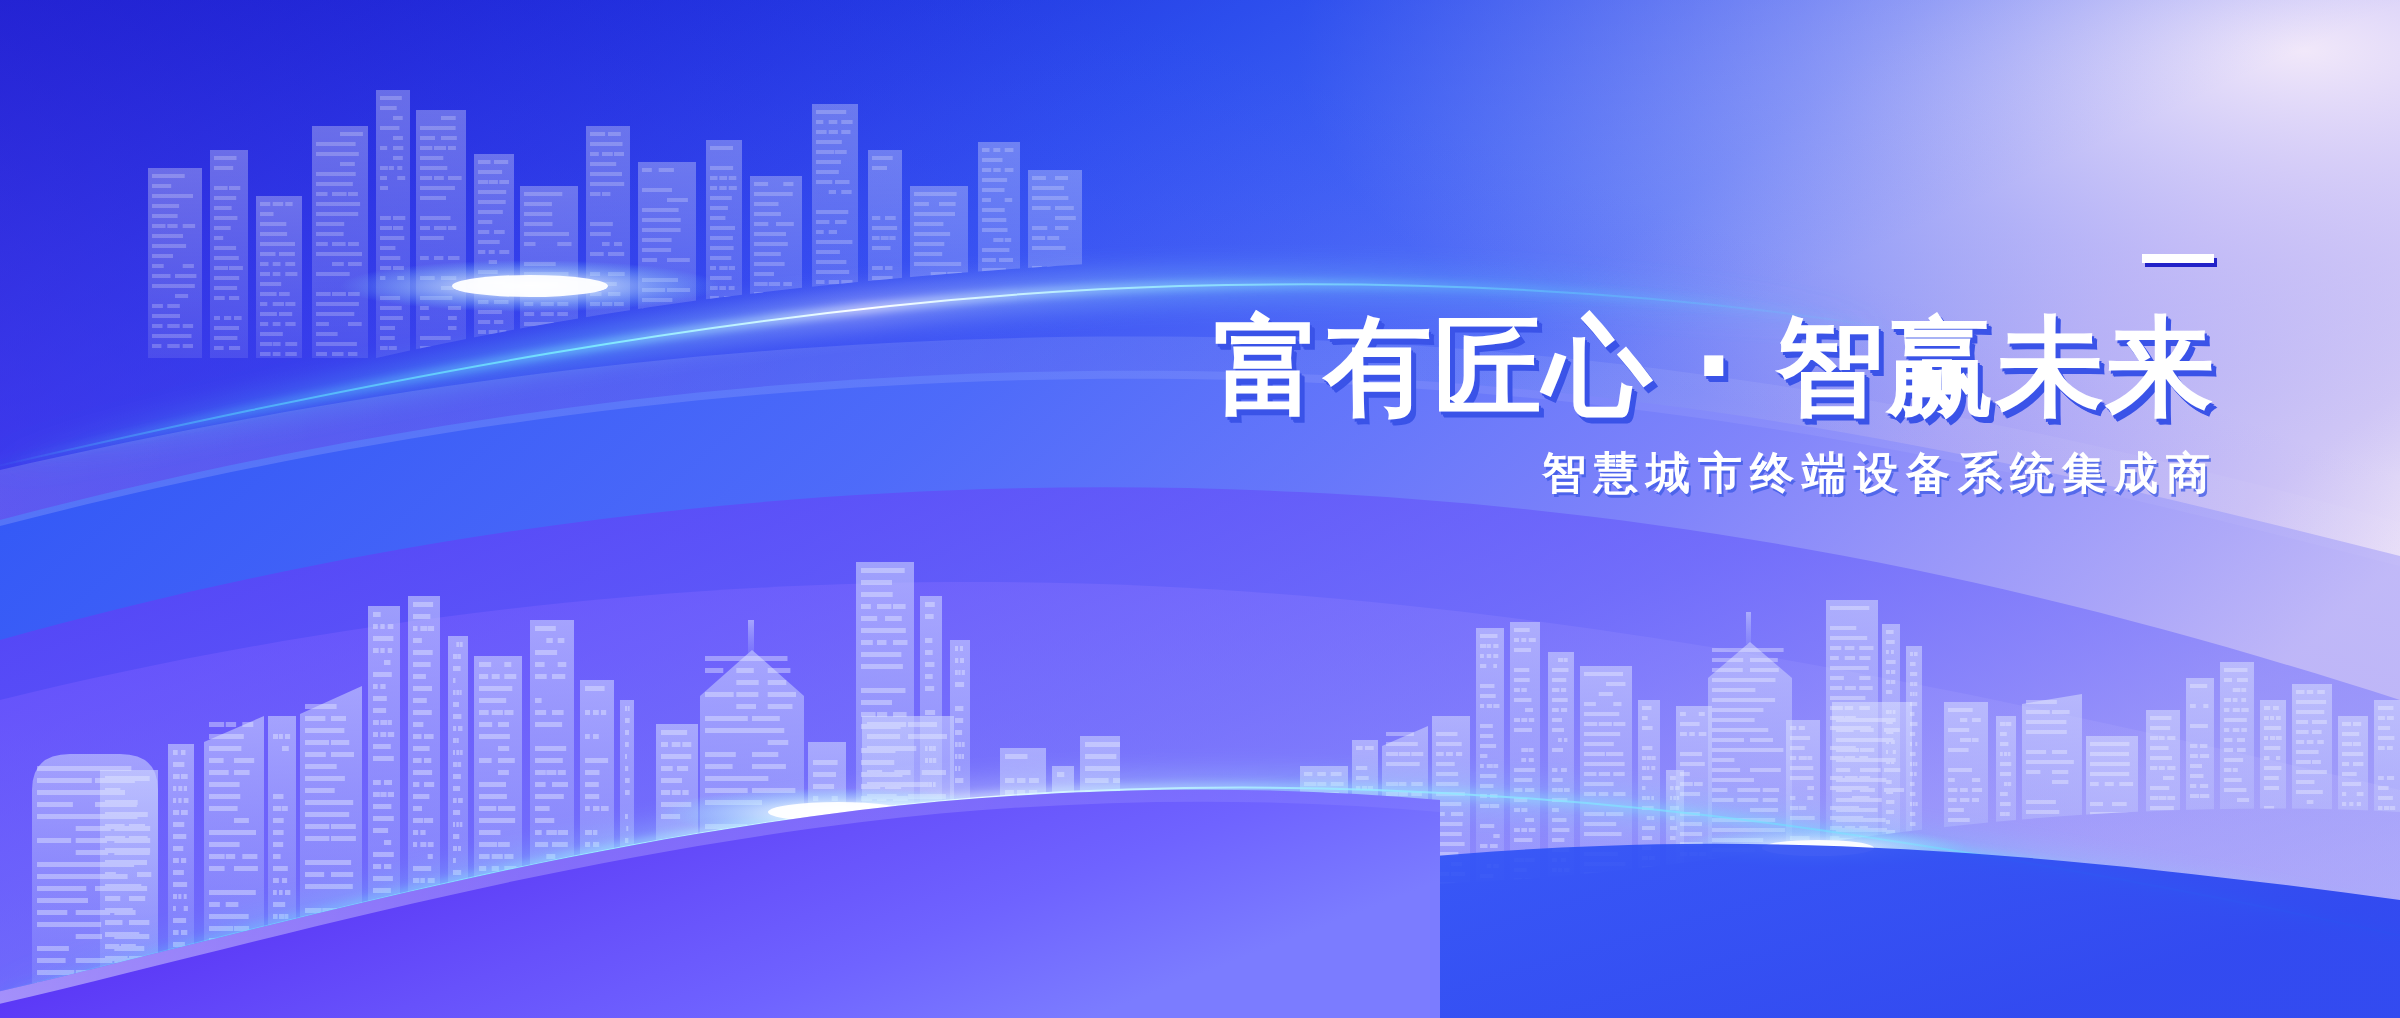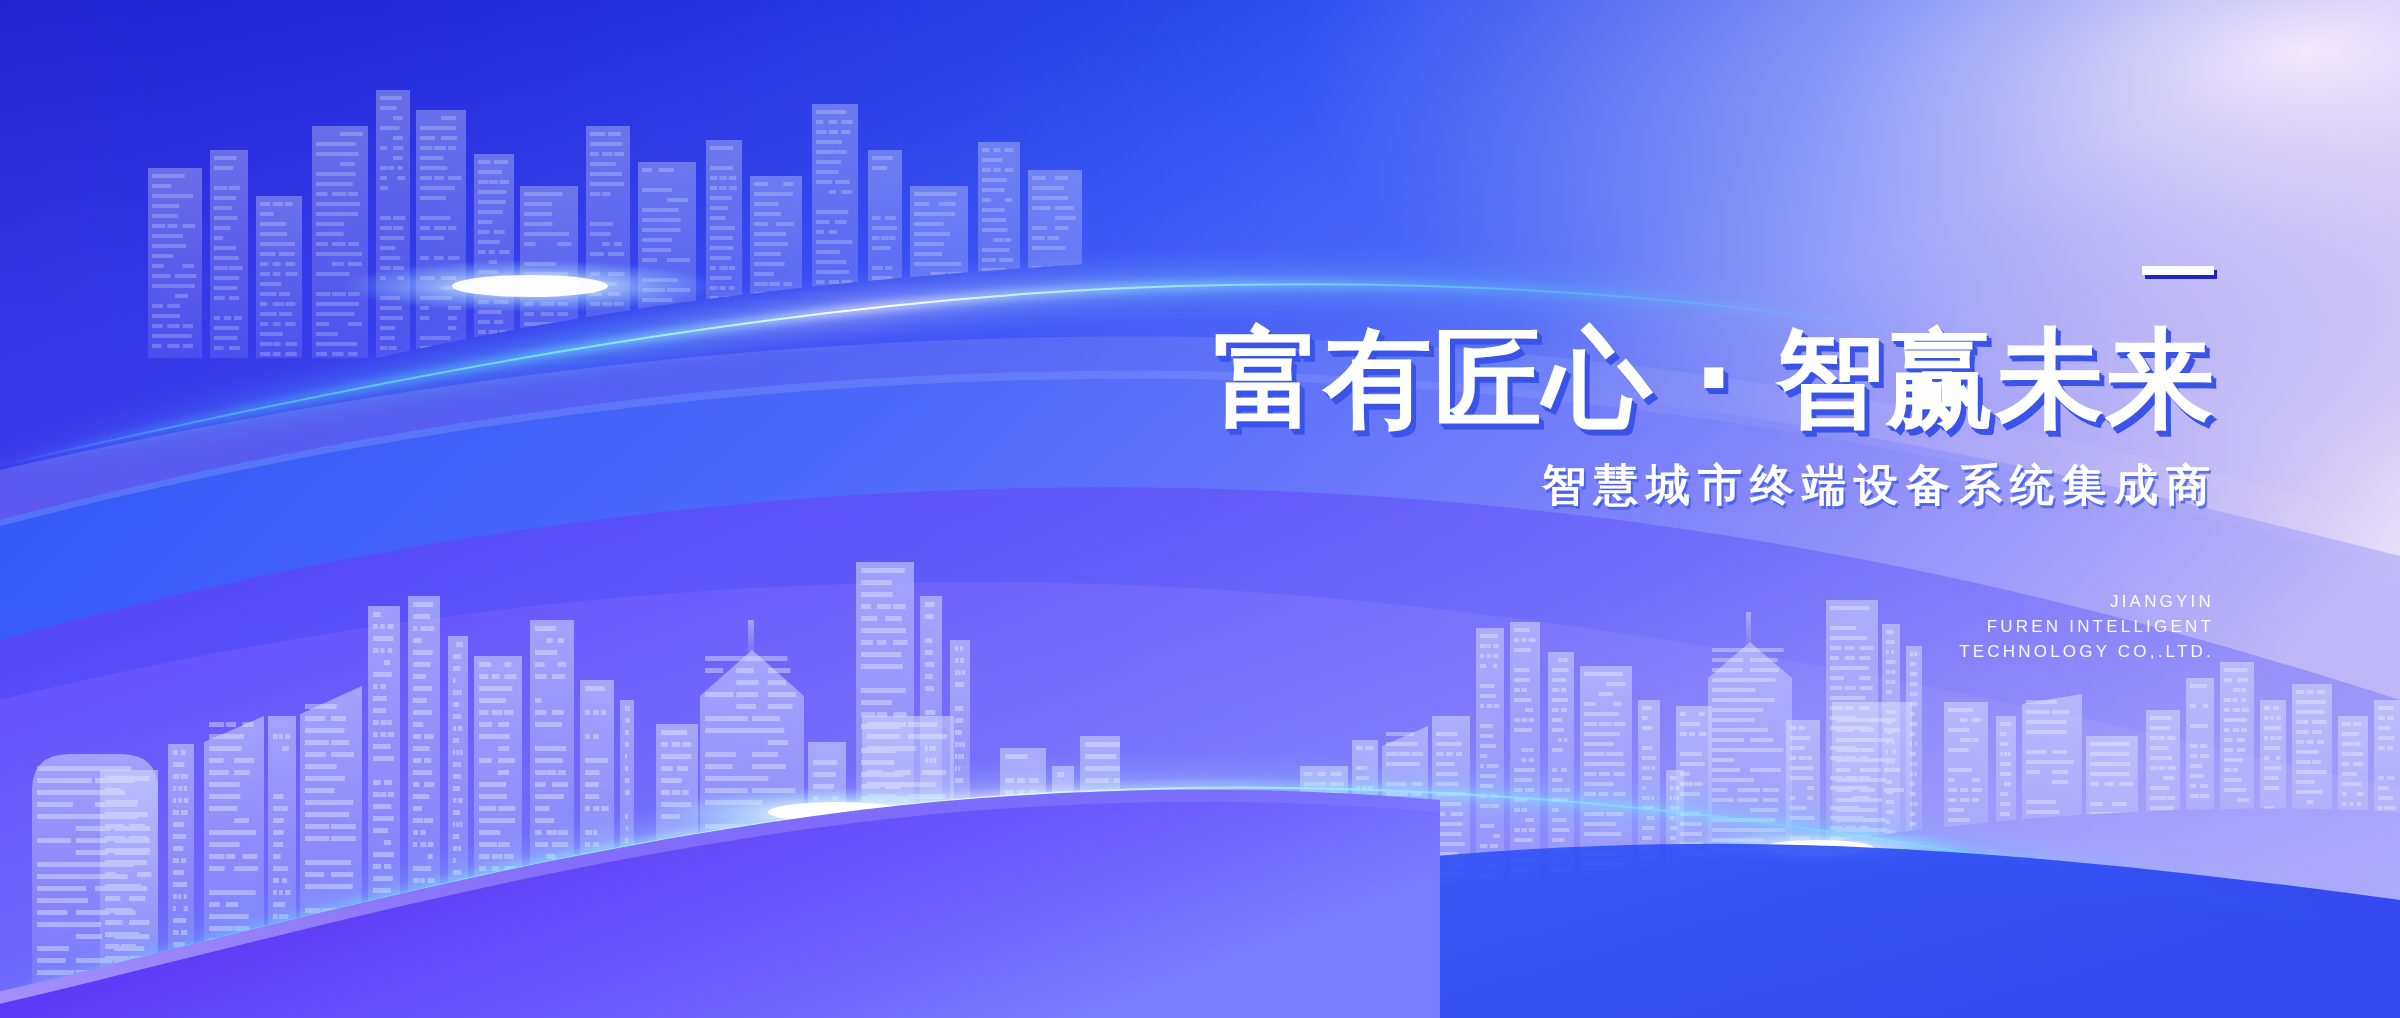--- a/index.html
+++ b/index.html
@@ -11,21 +11,21 @@
     overflow:hidden;
     font-family:"Liberation Sans","DejaVu Sans",sans-serif;
     background:#2b3ff0;
   }
   .layer{position:absolute;inset:0;width:100%;height:100%;}
   svg.layer{display:block;}
 
   
   #text-block{
     position:absolute;
-    left:1040px; top:266px;
+    left:1040px; top:254px;
     width:1180px;
     z-index:40;
     text-align:right;
   }
   #dash{
     display:inline-block;
     width:72px;height:9px;
     background:#ffffff;
     box-shadow:3px 4px 0 #2222c8;
     margin-right:6px;
@@ -2539,21 +2539,16 @@
   </svg>
 
   <div id="text-block">
 
     <div id="dash"></div>
 
     <h1 id="headline">富有匠心 · 智赢未来</h1>
 
     <h2 id="subtitle">智慧城市终端设备系统集成商</h2>
 
-    <div id="company">
-      <span>JIANGYIN</span>
-      <span>FUREN INTELLIGENT</span>
-      <span>TECHNOLOGY CO,.LTD.</span>
-    </div>
 
   </div>
 
 </div>
 
 </body></html>

